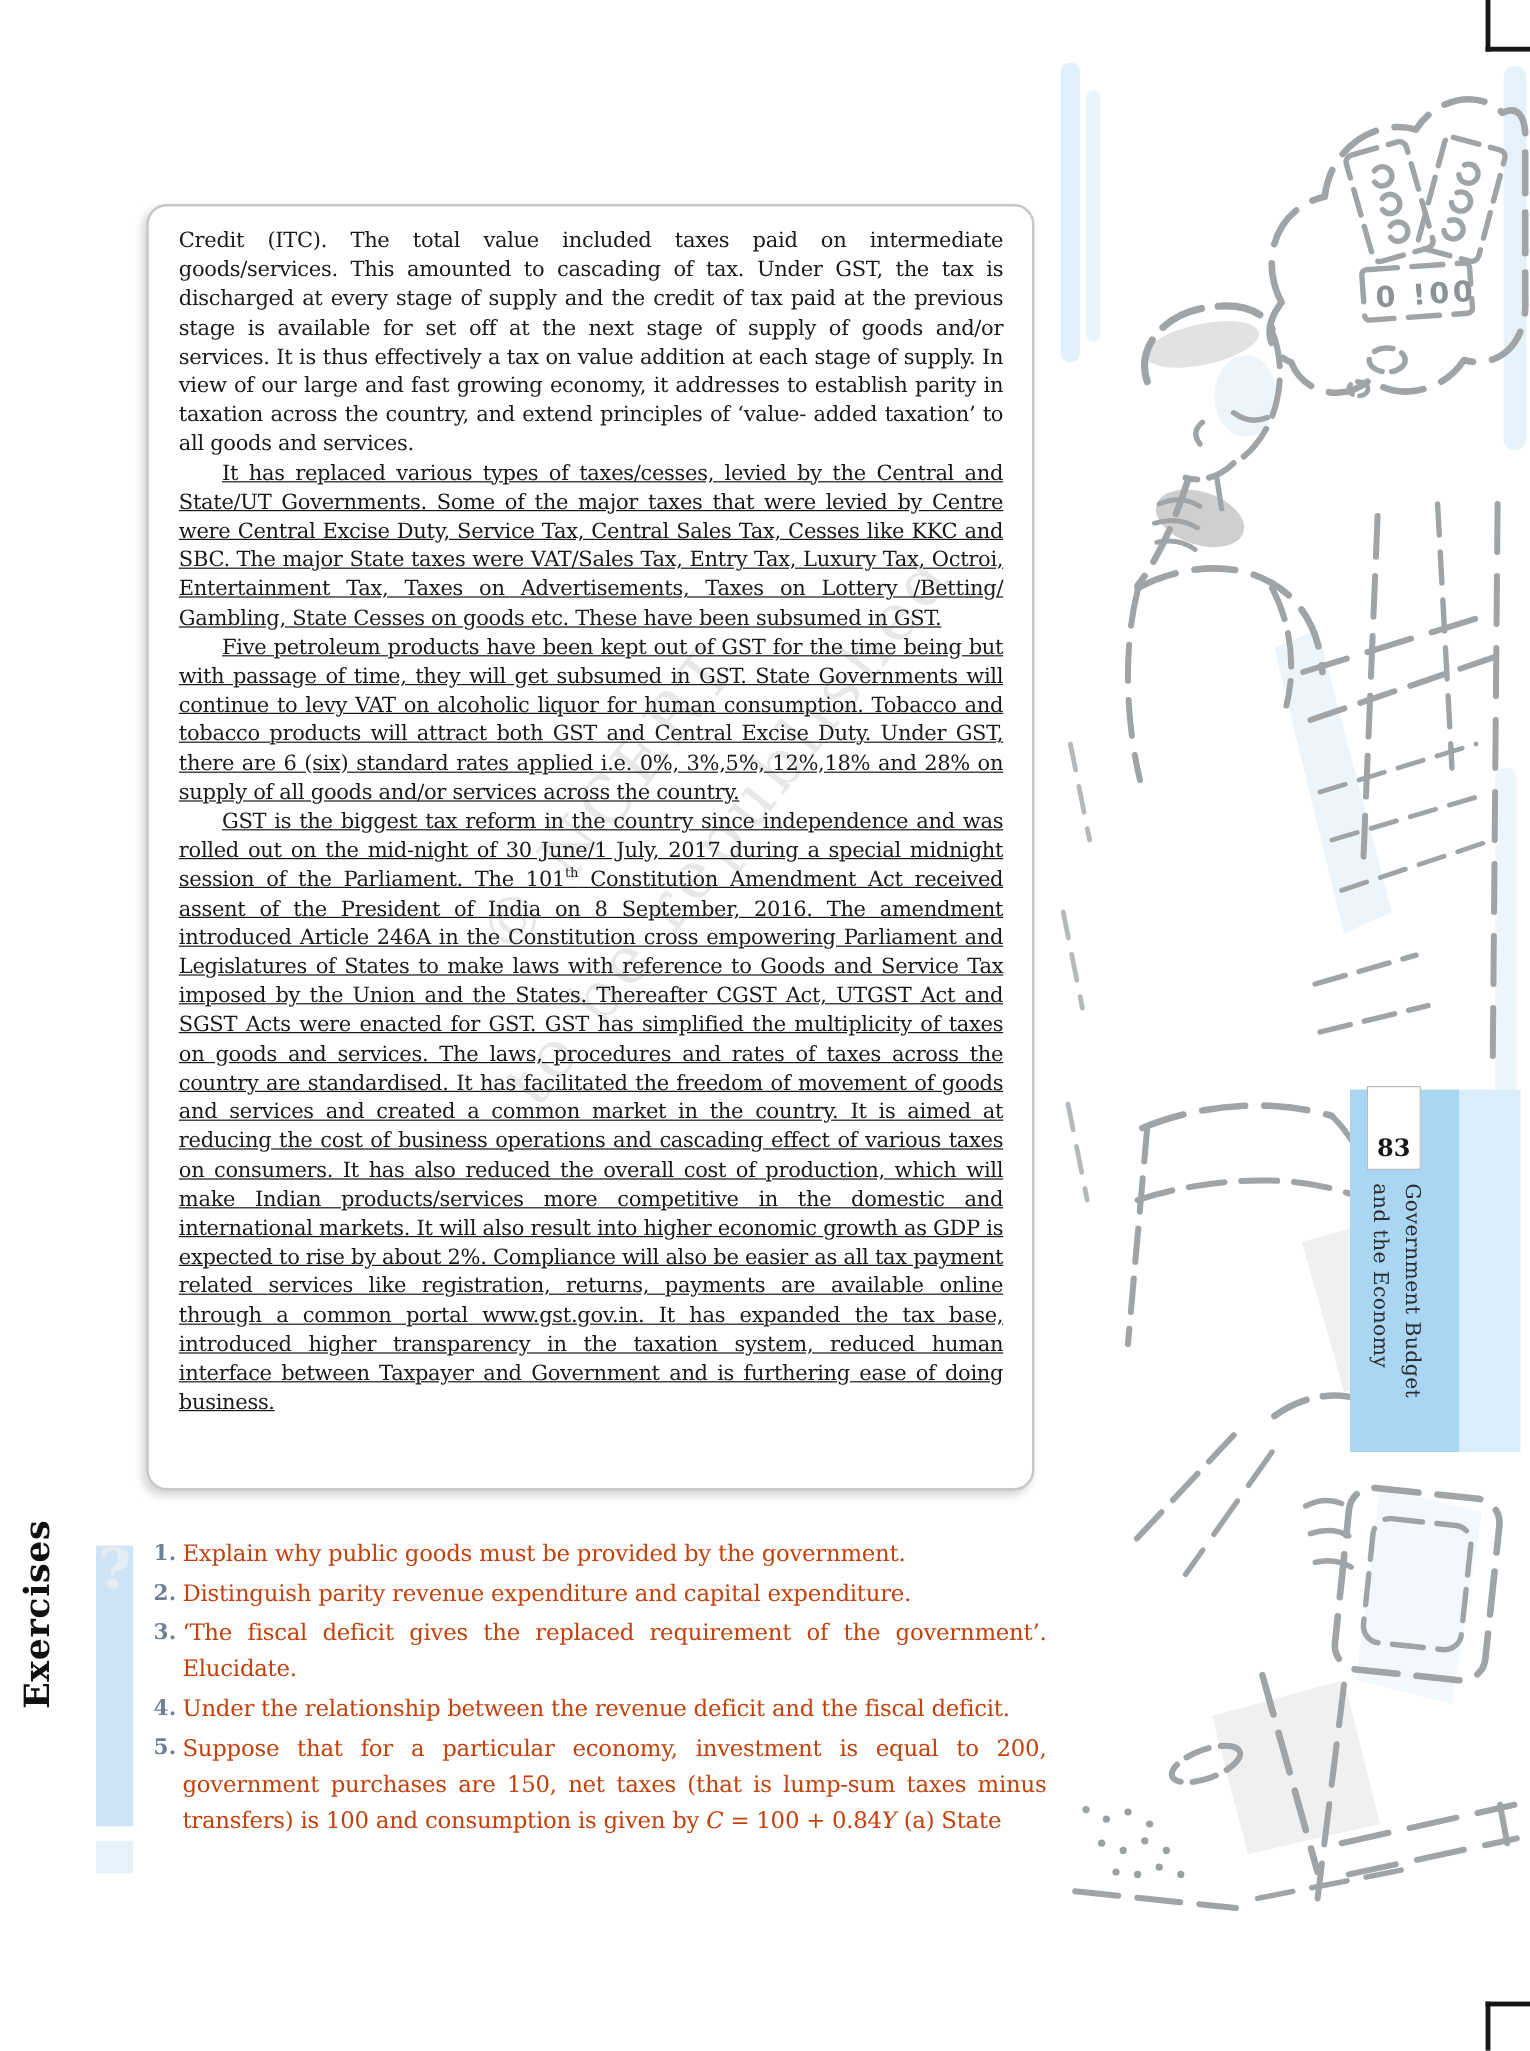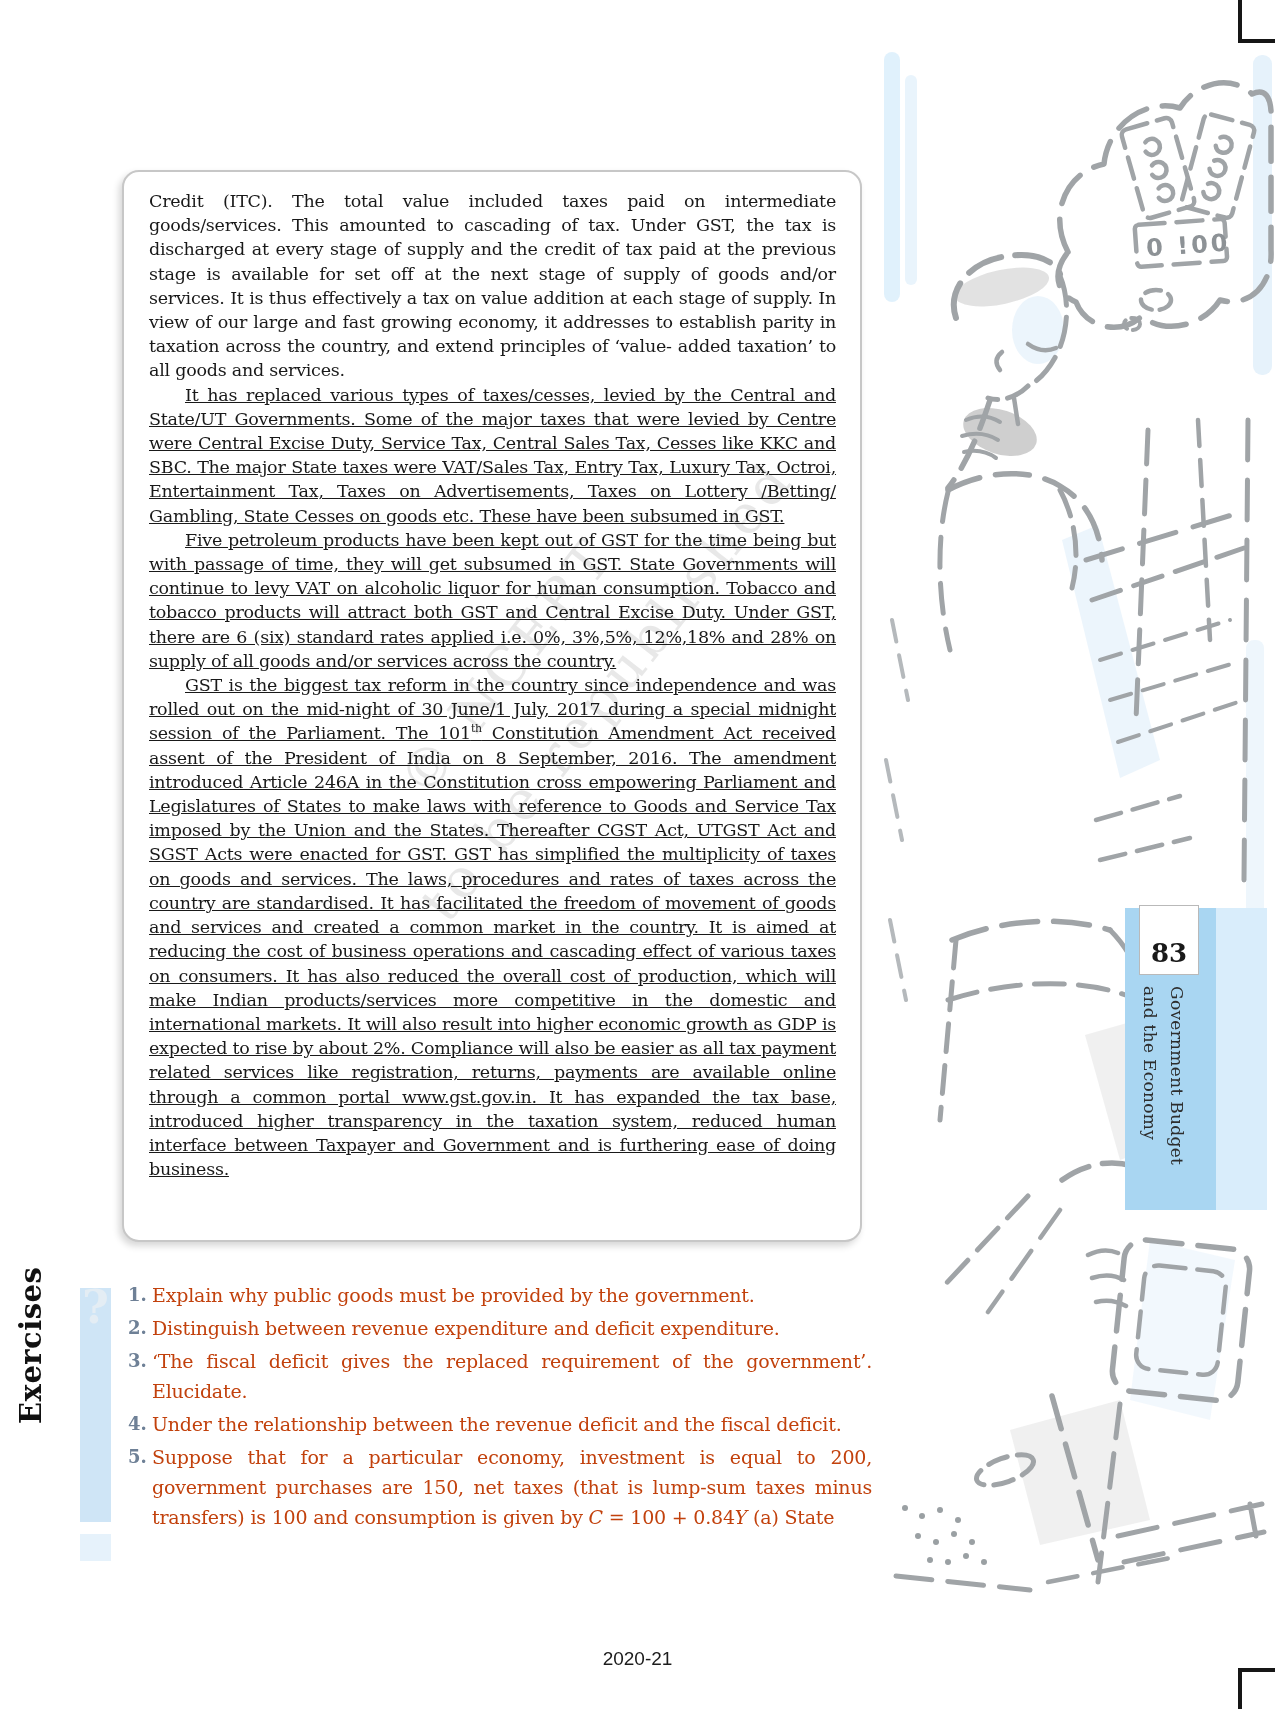--- a/index.html
+++ b/index.html
@@ -35,24 +35,24 @@
     transform:rotate(-52deg); text-align:center;
     font-size:54px; line-height:94px; letter-spacing:5px;
     color:#8f8f8f; opacity:0.20; white-space:nowrap; pointer-events:none;
   }
   .watermark span { display:block; }
 
   
   .tab-light { position:absolute; left:1216px; top:908px; width:51px; height:302px; background:#d9edfb; }
   .tab-main  { position:absolute; left:1125px; top:908px; width:91px; height:302px; background:#a9d6f2; }
   .pagenum-box {
-    position:absolute; left:1139px; top:905px; width:60px; height:70px;
+    position:absolute; left:1139px; top:905px; width:45px; height:70px;
     background:#ffffff; border:1px solid #b9b9b9; box-sizing:border-box;
     display:flex; align-items:flex-end; justify-content:center;
-    font-size:26px; font-weight:bold; padding-bottom:6px;
+    font-size:20px; font-weight:bold; padding-bottom:6px;
   }
   .chapter-title {
     position:absolute; left:1136px; top:986px; height:230px;
     writing-mode:vertical-rl; font-size:17px; line-height:27px;
     color:#2d2d2d; letter-spacing:0.3px;
   }
   .chapter-title span { display:block; }
 
   
   .ex-label {
@@ -220,31 +220,30 @@
   </div>
   <div class="ex-bar2"></div>
 
   <div class="ex-list">
     <div class="ex-item">
       <span class="ex-num">1.</span>
       <span class="ex-text">Explain why public goods must be provided by the government.</span>
     </div>
     <div class="ex-item">
       <span class="ex-num">2.</span>
-      <span class="ex-text">Distinguish between revenue expenditure and deficit expenditure.</span>
+      <span class="ex-text">Distinguish parity revenue expenditure and capital expenditure.</span>
     </div>
     <div class="ex-item">
       <span class="ex-num">3.</span>
       <span class="ex-text">‘The fiscal deficit gives the replaced requirement of the government’. Elucidate.</span>
     </div>
     <div class="ex-item">
       <span class="ex-num">4.</span>
       <span class="ex-text">Under the relationship between the revenue deficit and the fiscal deficit.</span>
     </div>
     <div class="ex-item">
       <span class="ex-num">5.</span>
       <span class="ex-text"><span>Suppose that for a particular economy, investment is equal to 200, government purchases are 150, net taxes (that is lump-sum taxes minus transfers) is 100 and consumption is given by </span><span class="var">C</span><span> = 100 + 0.84</span><span class="var">Y</span><span> (a) State</span></span>
     </div>
   </div>
 
-  <div class="footer">2020-21</div>
 
 </div>
 
 </body></html>

